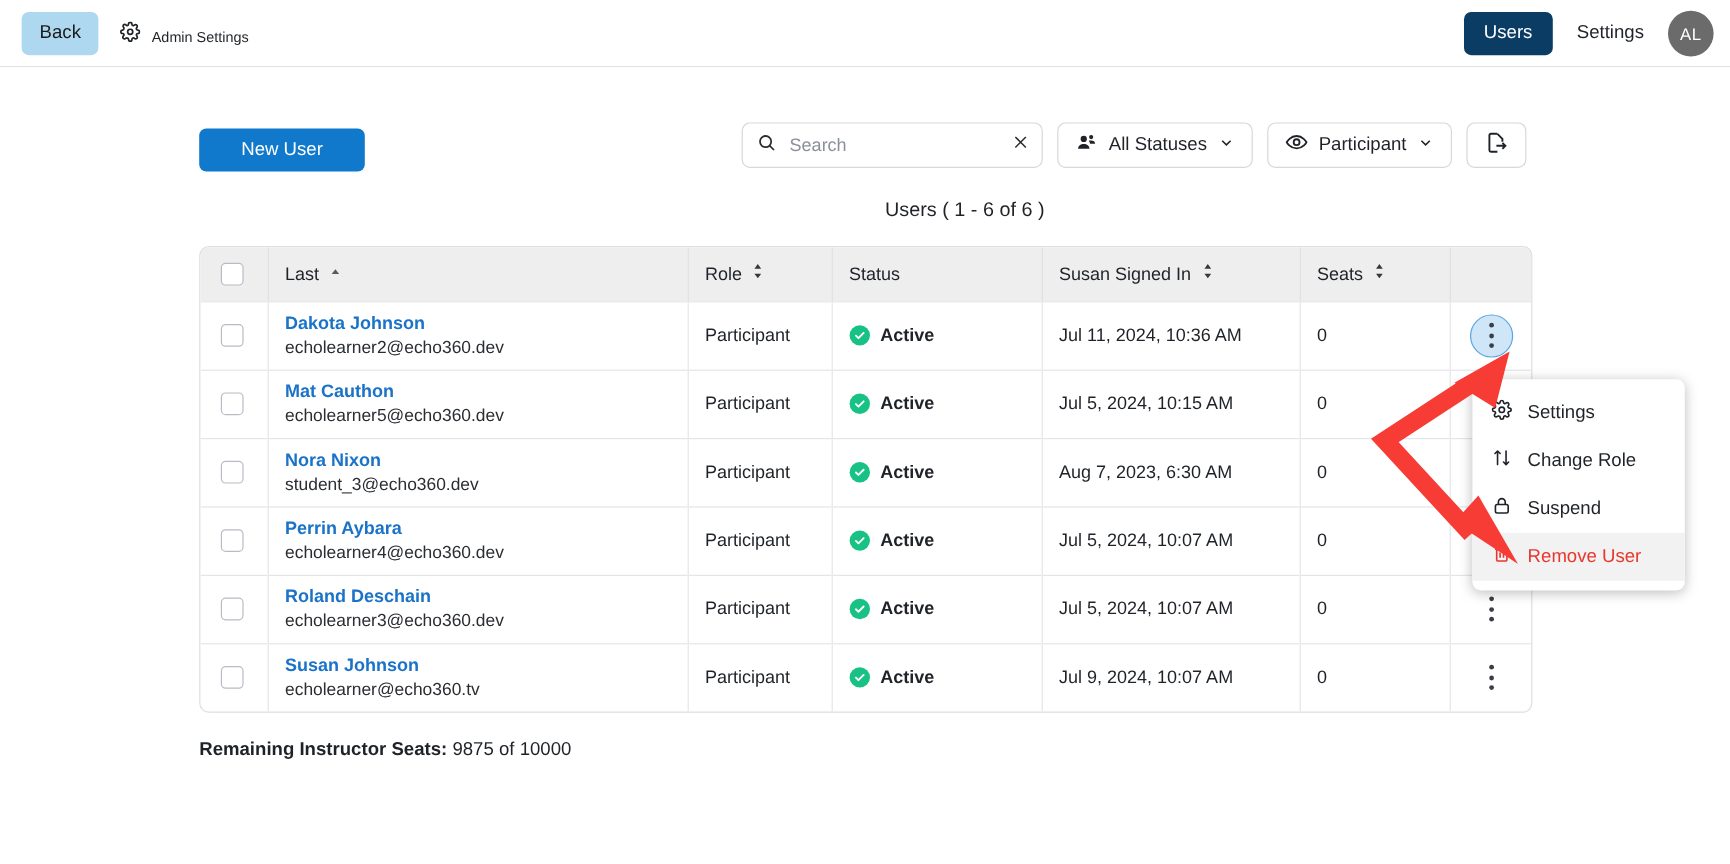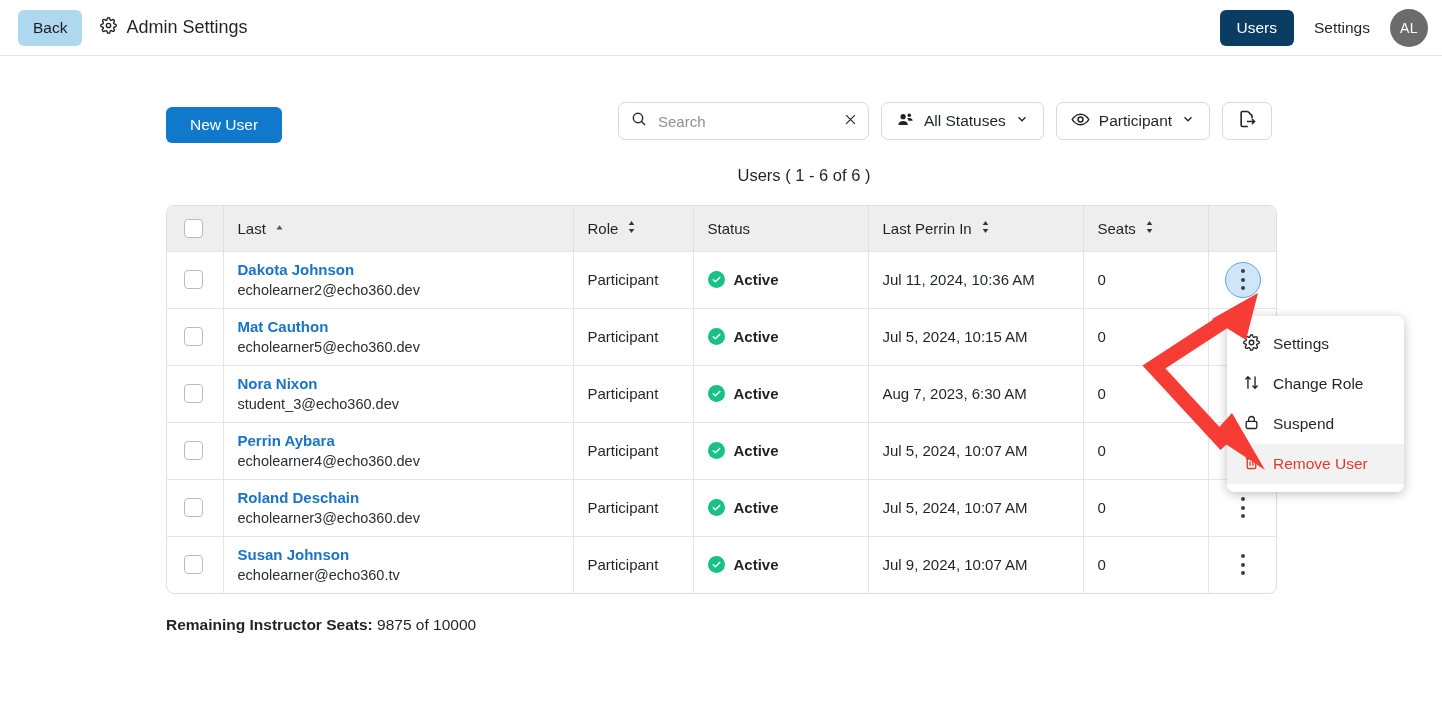--- a/index.html
+++ b/index.html
@@ -30,24 +30,24 @@
     border-radius: 6px;
     height: 36px;
     padding: 0 15px;
     font-size: 15.5px;
     font-family: "Liberation Sans", sans-serif;
     cursor: pointer;
     line-height: 36px;
   }
   .admin-group {
     display: flex;
-    align-items: center;
+    align-items: flex-end;
     gap: 9px;
     margin-left: 18px;
-    font-size: 18px;
+    font-size: 12px;
     color: #1f2328;
   }
   .topbar-right {
     margin-left: auto;
     display: flex;
     align-items: center;
     gap: 16px;
     padding-left: 46px;
   }
   .nav-pill {
@@ -87,21 +87,21 @@
     height: 46px;
     margin-top: 46px;
     position: relative;
   }
   .new-user-btn {
     background: #1079cc;
     color: #fff;
     border: none;
     border-radius: 6px;
     height: 36px;
-    padding: 0 24px;
+    padding: 0 35px;
     font-size: 15.5px;
     font-family: "Liberation Sans", sans-serif;
     cursor: pointer;
   }
   .toolbar-right {
     position: absolute;
     left: 452px;
     top: 0;
     display: flex;
     align-items: center;
@@ -410,21 +410,21 @@
               </span>
             </span>
           </th>
           <th>
             <span class="th-inner">
               <span>Status</span>
             </span>
           </th>
           <th>
             <span class="th-inner">
-              <span>Last Perrin In</span>
+              <span>Susan Signed In</span>
               <span>
                 <svg width="11" height="14" viewBox="0 0 12 16" fill="#33383e">
                     <path d="M6 1.2L9.2 5.6H2.8z"></path>
                     <path d="M6 14.8L2.8 10.4h6.4z"></path>
                   </svg>
               </span>
             </span>
           </th>
           <th>
             <span class="th-inner">

